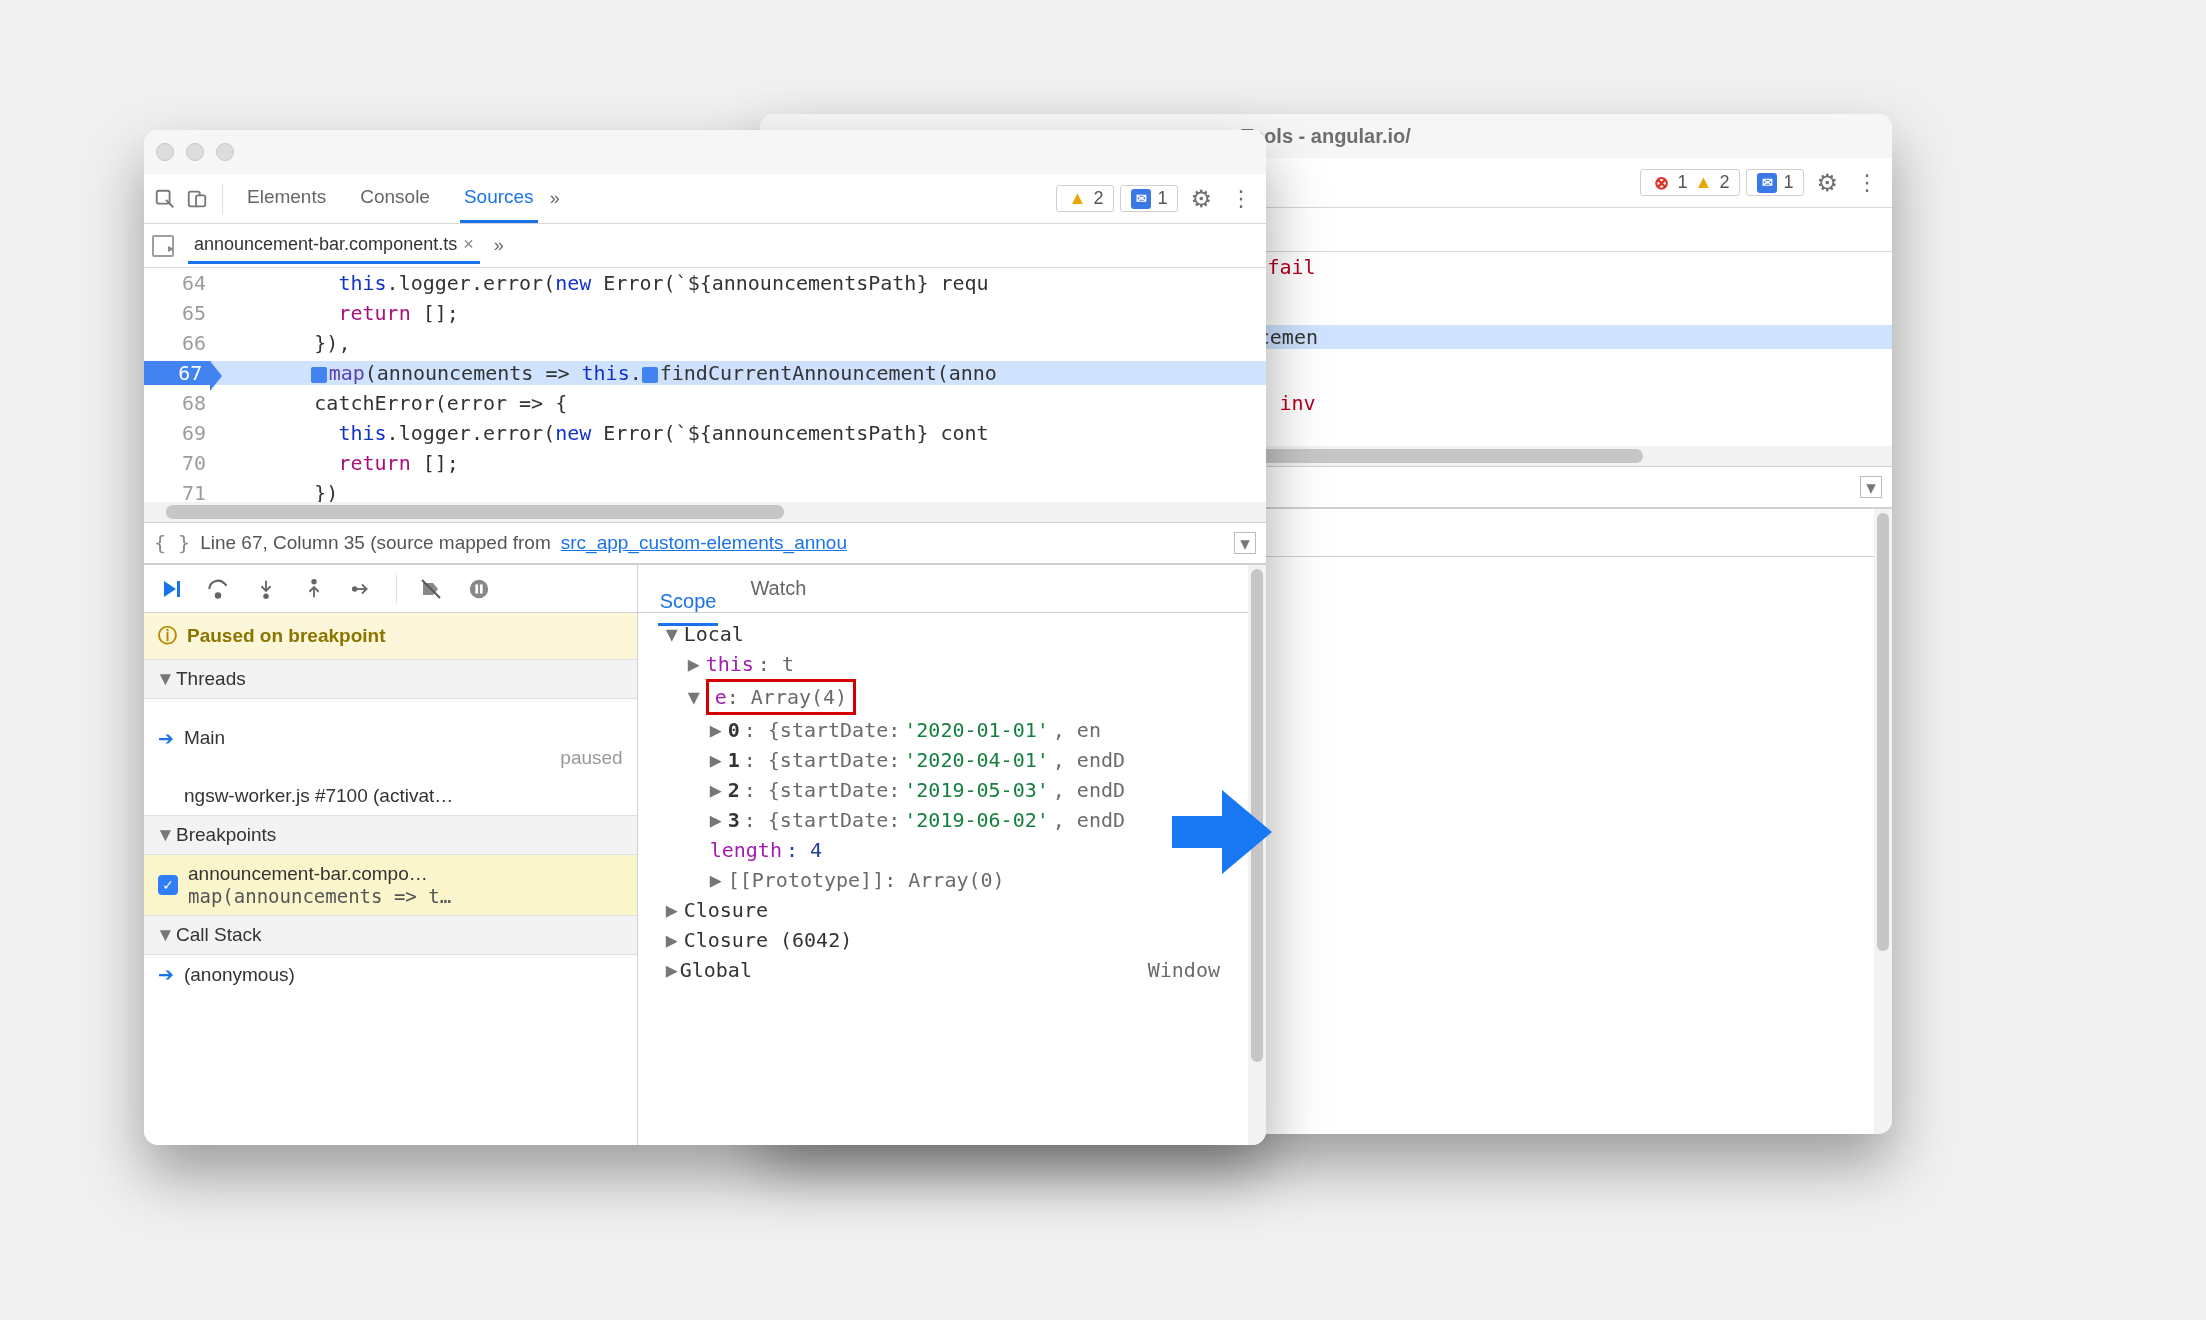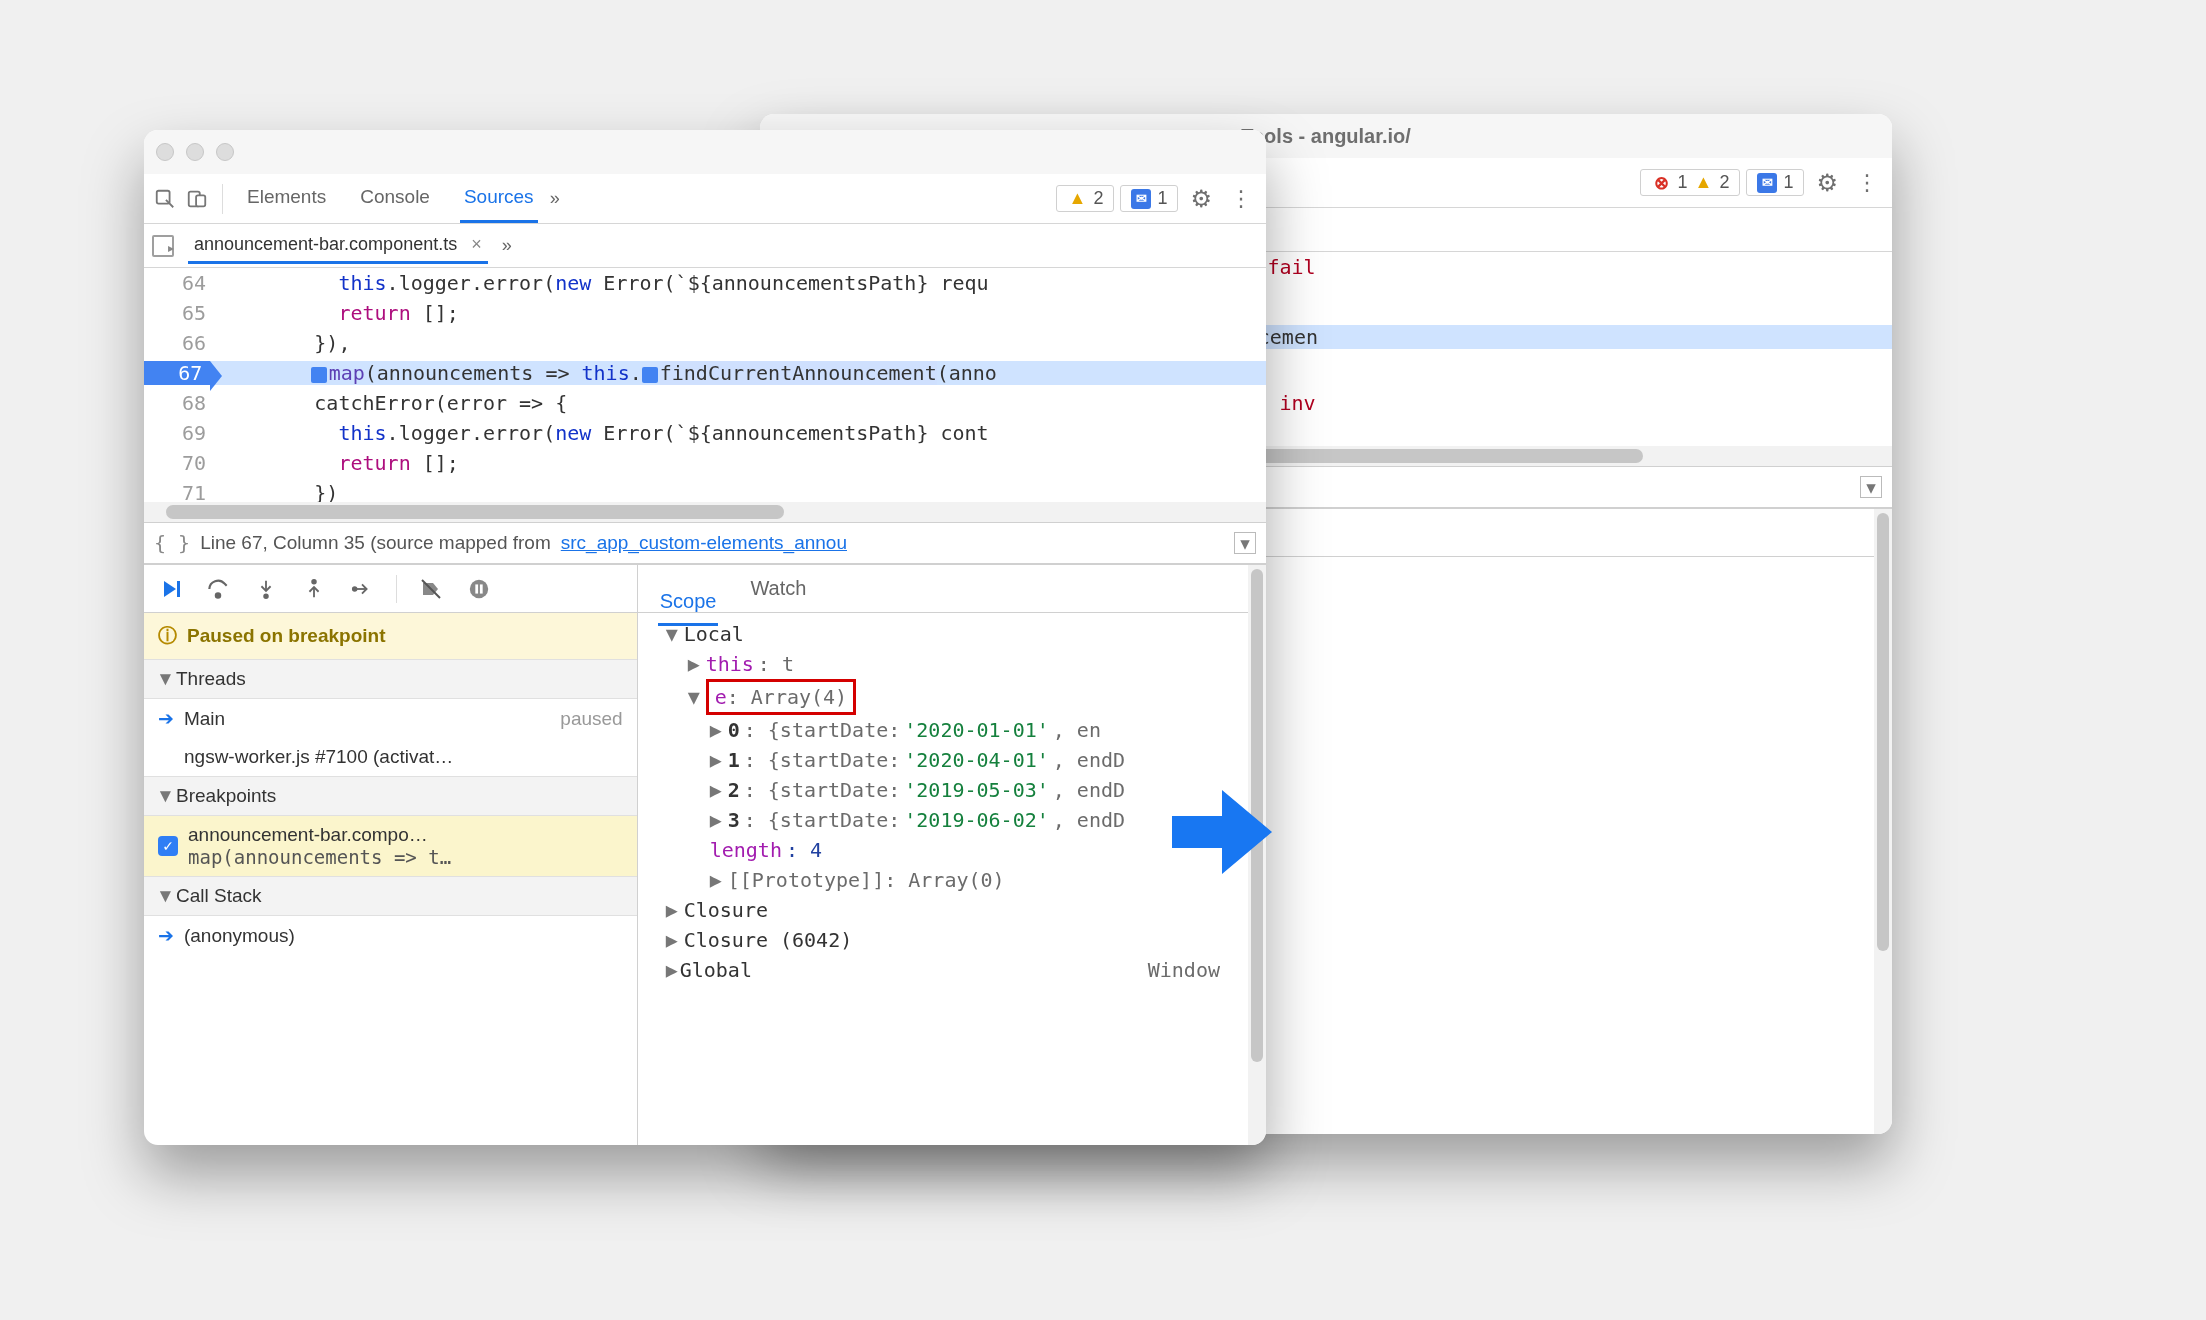--- a/index.html
+++ b/index.html
@@ -91,21 +91,21 @@
   
   .filetabs {
     height: 44px;
     display: flex; align-items: center;
     border-bottom: 1px solid #d6d6d6;
     padding: 0 8px; gap: 14px;
     font-size: 18px;
     color: #333;
   }
   .filetabs .page-ic { width:22px; height:22px; border:2px solid #9f9f9f; border-radius:2px; position:relative;}
-  .filetabs .item { display:flex; align-items:center; gap:8px; padding:6px 6px; }
+  .filetabs .item { display:flex; align-items:center; padding:6px 6px; }
   .filetabs .item.active { border-bottom: 3px solid #1a73e8; }
   .filetabs .close { color:#888; margin-left:6px; cursor:pointer; }
   .filetabs .more { cursor:pointer; color:#666; }
 
   
   .code-area {
     background: #fff;
     overflow: hidden;
     position: relative;
     flex-shrink: 0;
@@ -176,21 +176,21 @@
     background:#fdf7d9; padding:10px 14px; color:#8b7400; font-weight:600; display:flex; align-items:center; gap:10px;
   }
   .sect-hdr{
     background:#f3f3f3; padding:8px 12px; border-top:1px solid #e0e0e0;border-bottom:1px solid #e0e0e0;
     display:flex;align-items:center;gap:6px;font-size:19px;color:#333;
   }
   .leftpane .row{
     padding:8px 14px; display:flex; align-items:center; gap:10px; font-size:19px;
   }
   .row.bp{ background:#fbf5cc;}
-  .muted{color:#999;}
+  .muted{color:#999;margin-top:40px;}
   .chk{width:20px;height:20px;background:#2f7ef5;border-radius:4px;display:inline-flex;align-items:center;justify-content:center;color:#fff;font-size:14px;}
 
   .rightpane{
     flex:1; display:flex; flex-direction:column; overflow:hidden;
   }
   .scope-tabs{
     height:48px; display:flex; align-items:center; gap:30px; padding:0 20px; border-bottom:1px solid #d0d0d0;
     font-size:20px; color:#666;
   }
   .scope-tabs .t{padding:10px 2px;cursor:pointer;}

